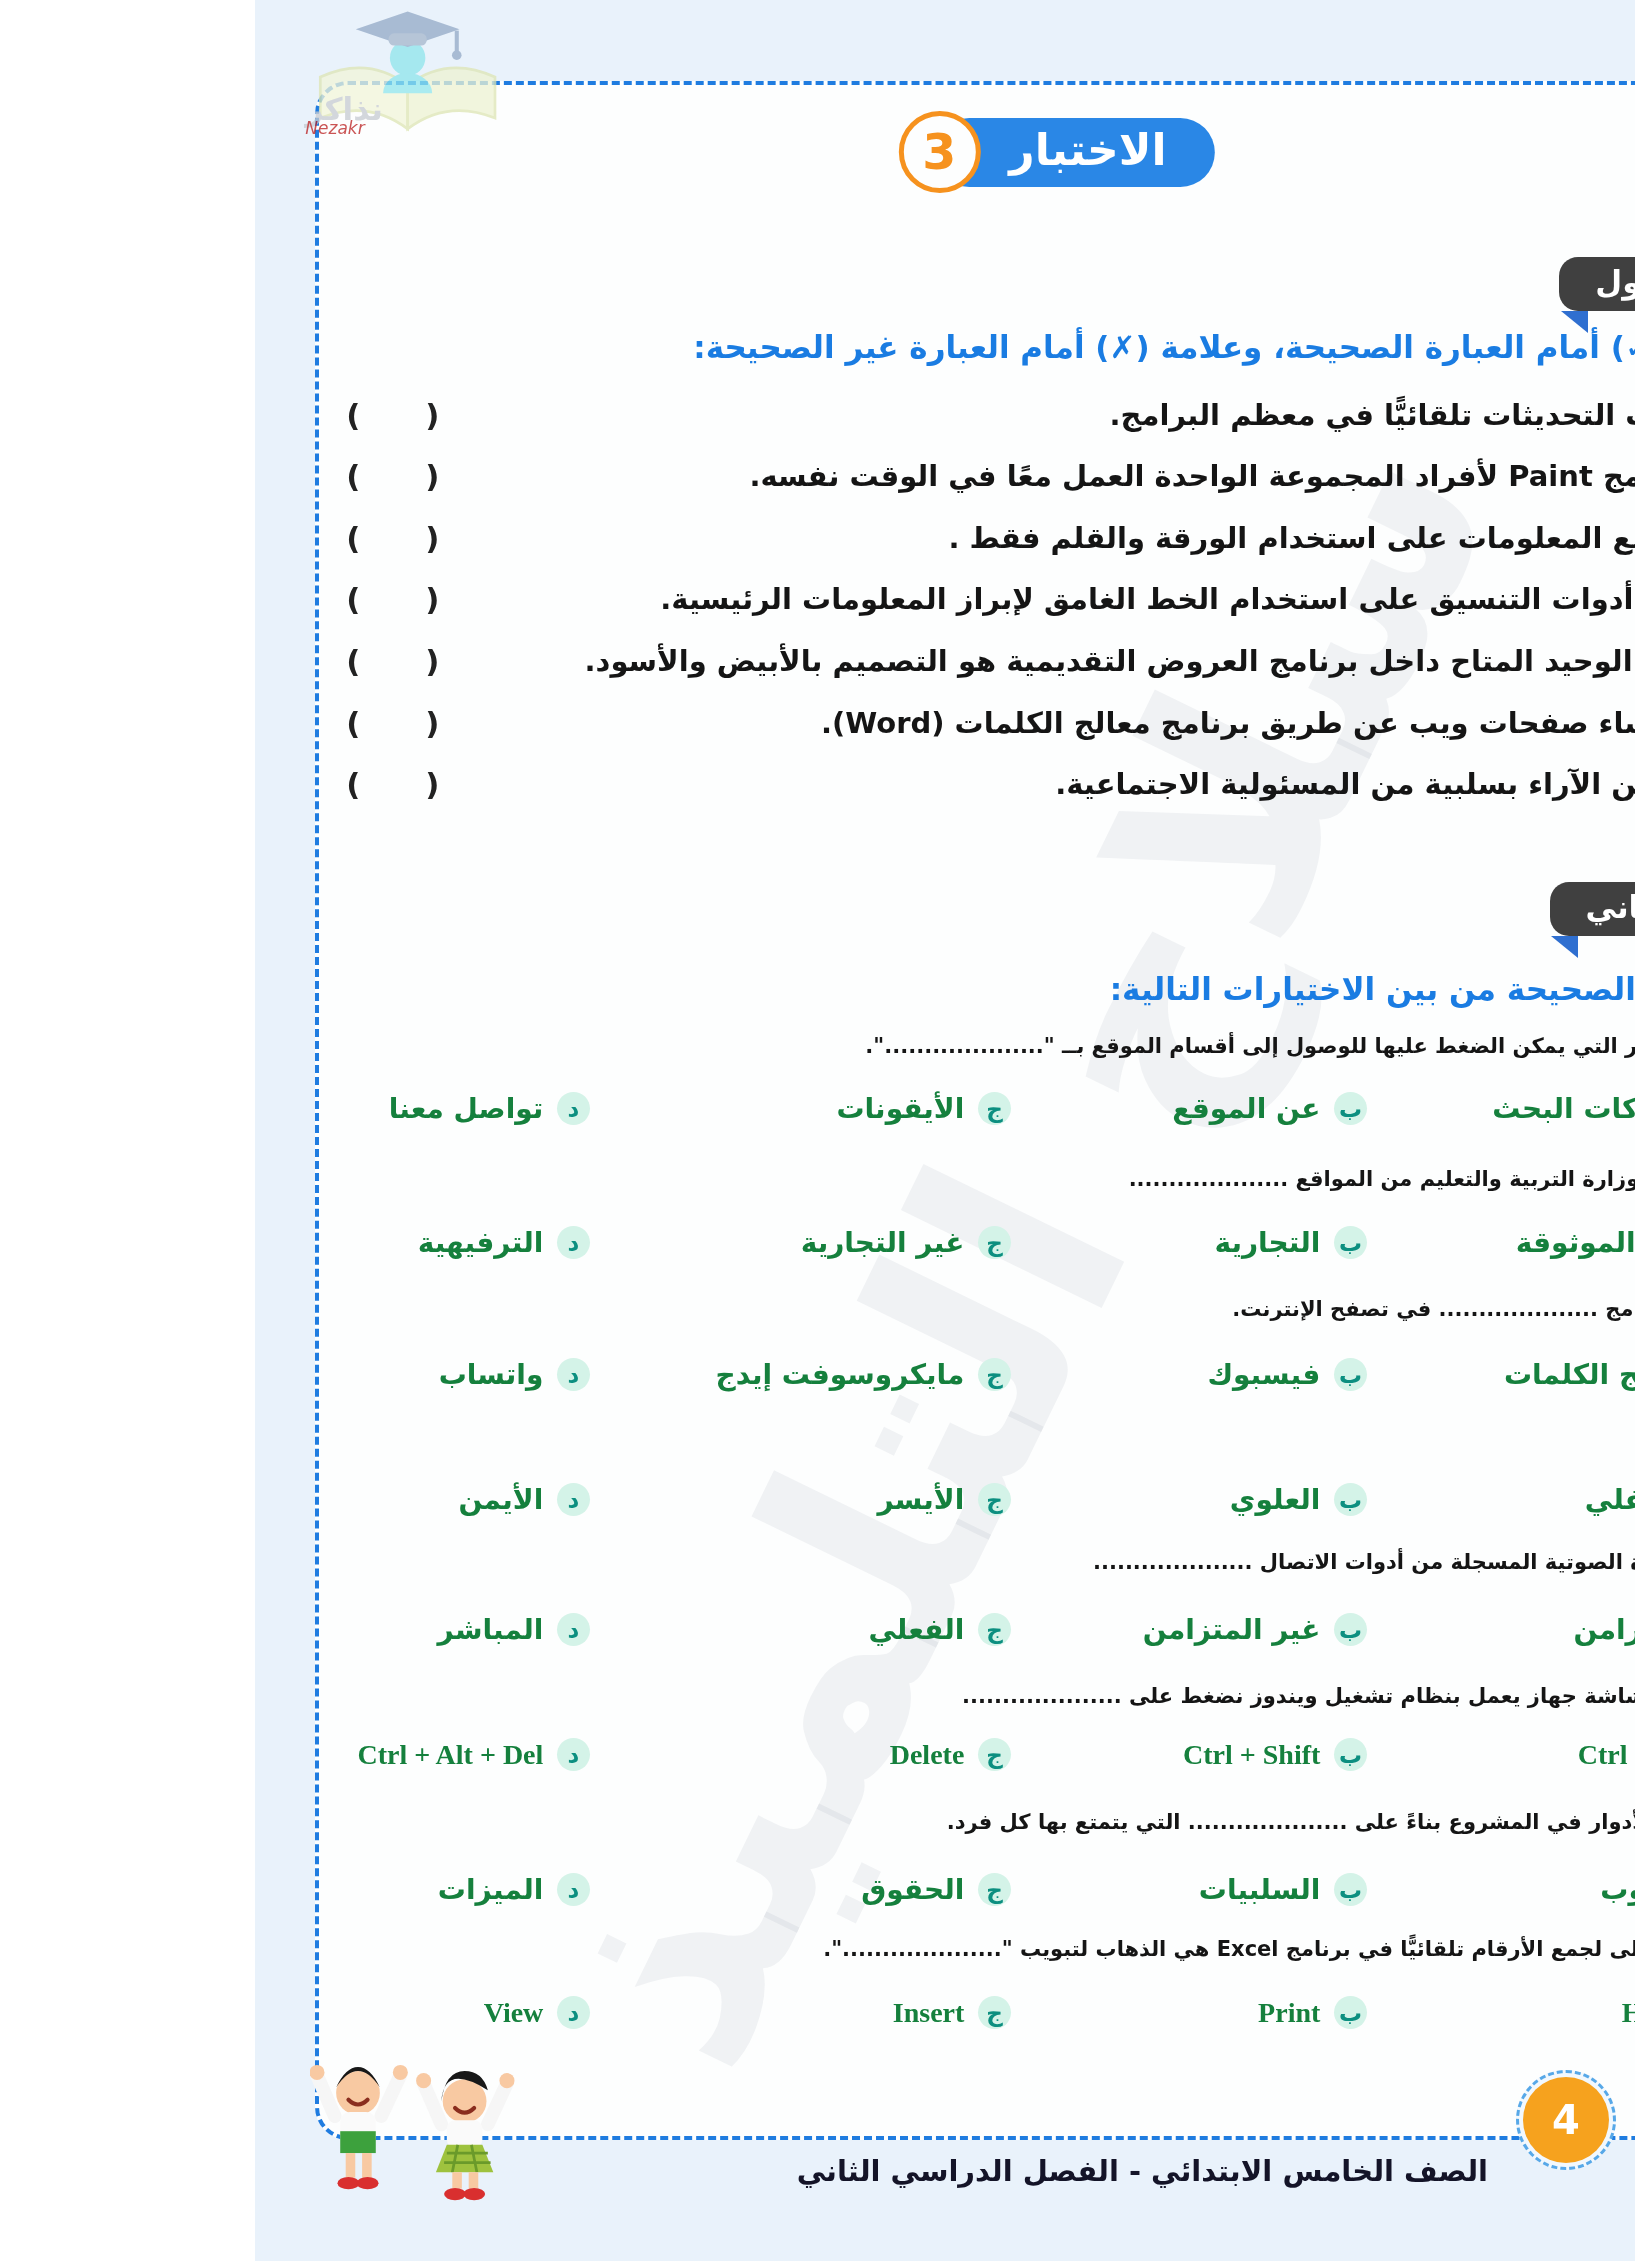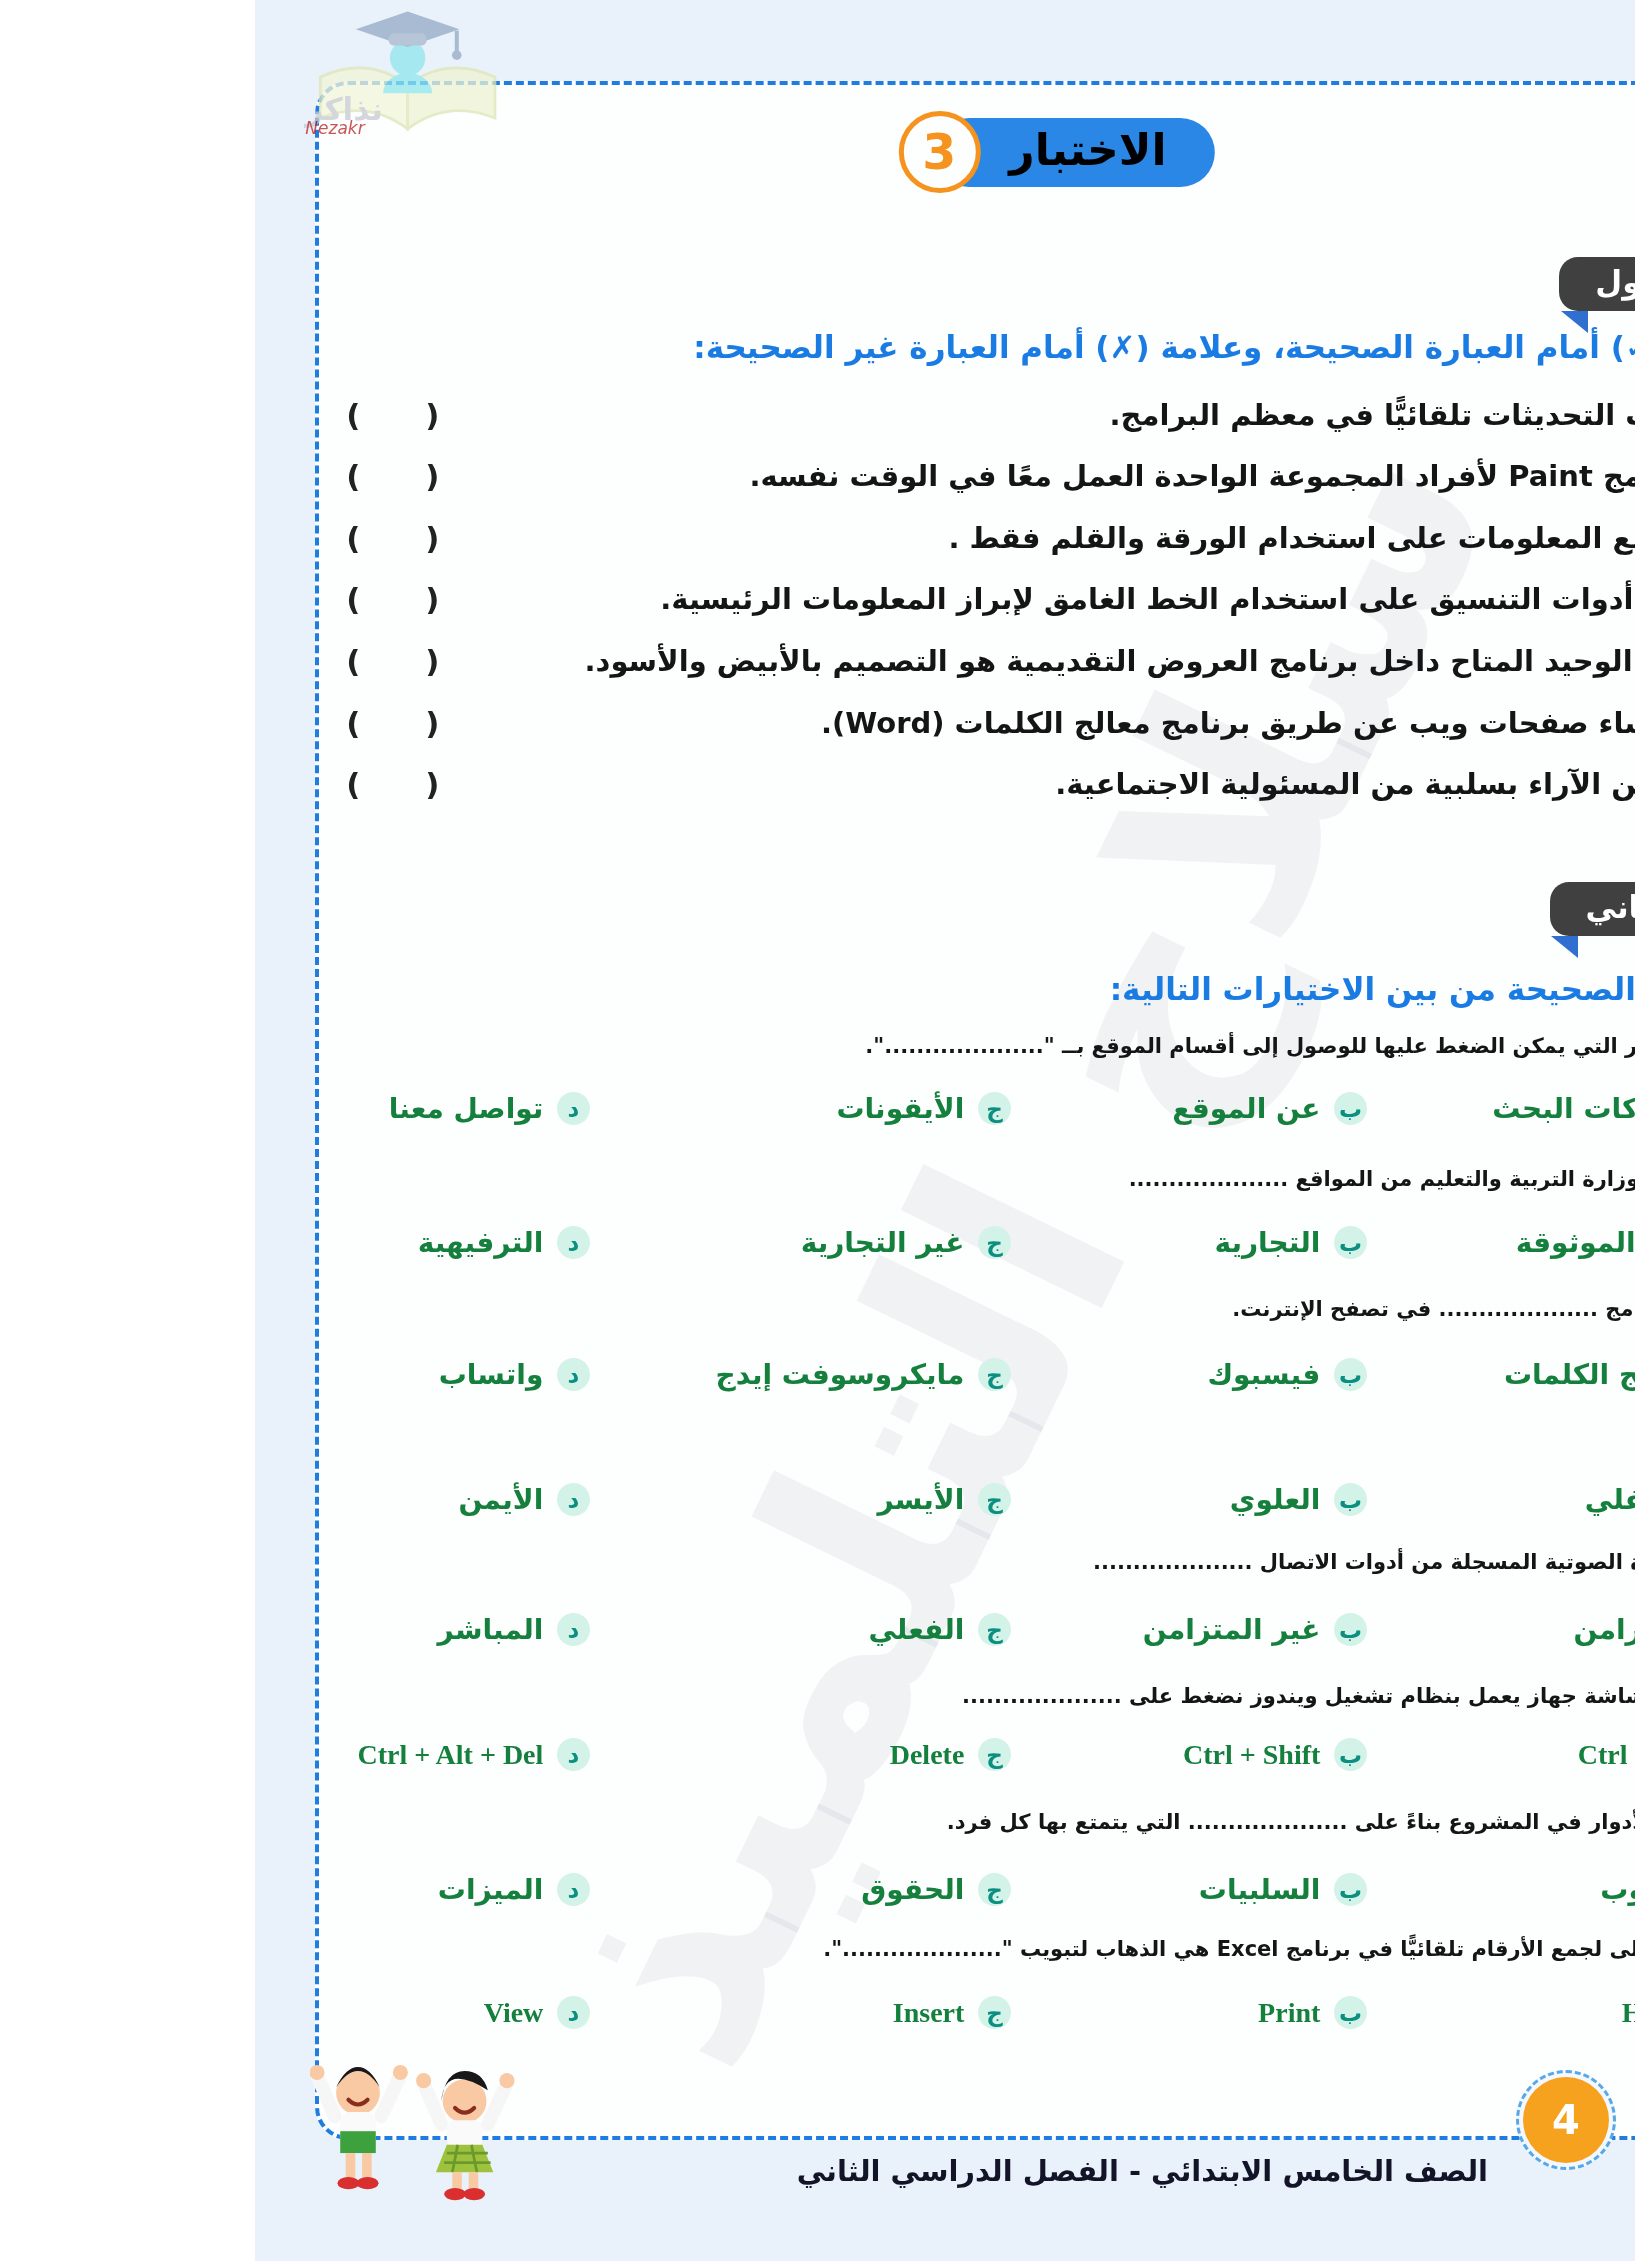--- a/index.html
+++ b/index.html
@@ -12,21 +12,21 @@
   .logo-en{display:block;color:#b91c1c;font-size:17px;font-style:italic;margin-top:-4.1px;}
   
   .card{position:absolute;left:60px;top:81px;width:1511px;height:2051px;background:#fdfefe;
         border:4.8px dashed #1f7ce0;border-radius:33px;z-index:1;}
   .wm-clip{position:absolute;inset:0;overflow:hidden;border-radius:30px;}
   .watermark{position:absolute;top:875px;left:0;right:0;text-align:center;
         transform:rotate(-64deg);font-size:294px;font-weight:bold;
         color:rgba(110,125,145,0.09);white-space:nowrap;pointer-events:none;}
   
   .title-banner{position:absolute;top:33px;left:50%;transform:translateX(-50%);z-index:2;}
-  .title-pill{display:block;background:#2a87e6;color:#000000;font-weight:bold;font-size:44px;
+  .title-pill{display:block;background:#2a87e6;color:#ffffff;font-weight:bold;font-size:44px;
         padding:9.6px 48px 15px 75px;border-radius:40px;line-height:1;}
   .title-circle{position:absolute;left:-36px;top:50%;transform:translateY(-50%);
         width:72px;height:72px;background:#fdfefe;border:5.5px solid #f6921e;border-radius:50%;
         color:#f6921e;font-size:49px;font-weight:bold;display:flex;align-items:center;justify-content:center;}
   
   .banner{position:absolute;right:-2.7px;background:#404040;color:#fff;font-weight:bold;font-size:31px;
         padding:9.6px 36px 13.7px;border-radius:19px 9.6px 9.6px 19px;line-height:1;z-index:2;}
   .banner .fold{position:absolute;left:1.4px;top:100%;width:0;height:0;
         border-right:27px solid #2f6fd0;border-bottom:22px solid transparent;z-index:-1;}
   

